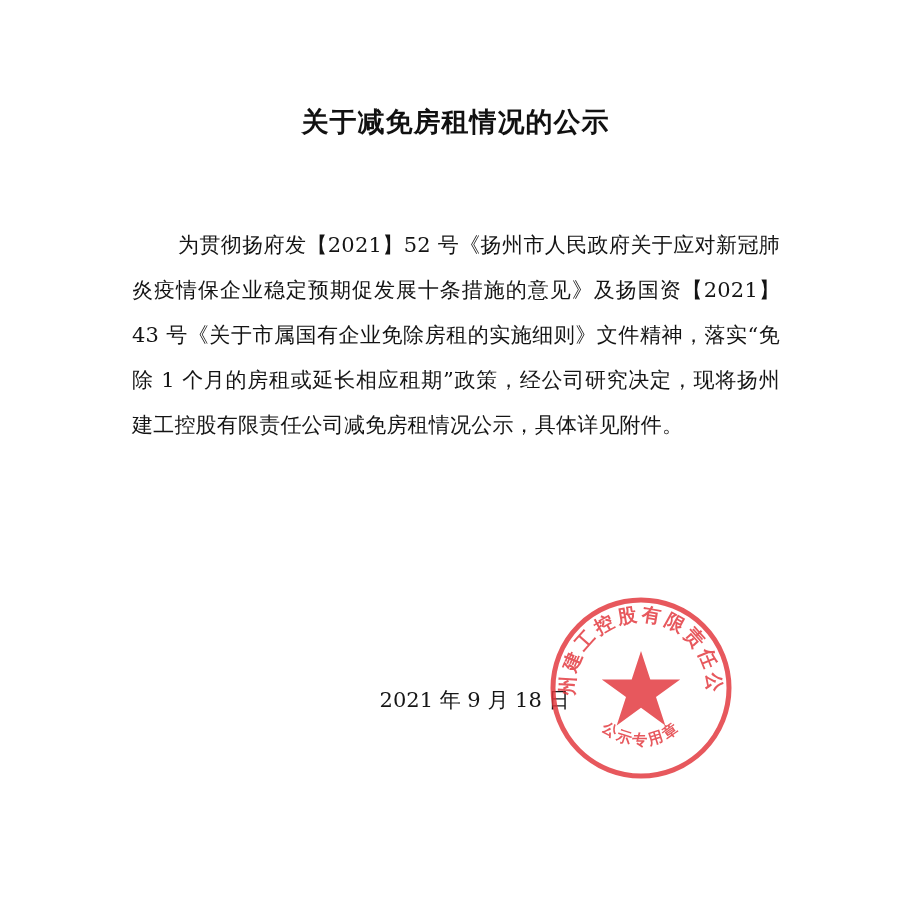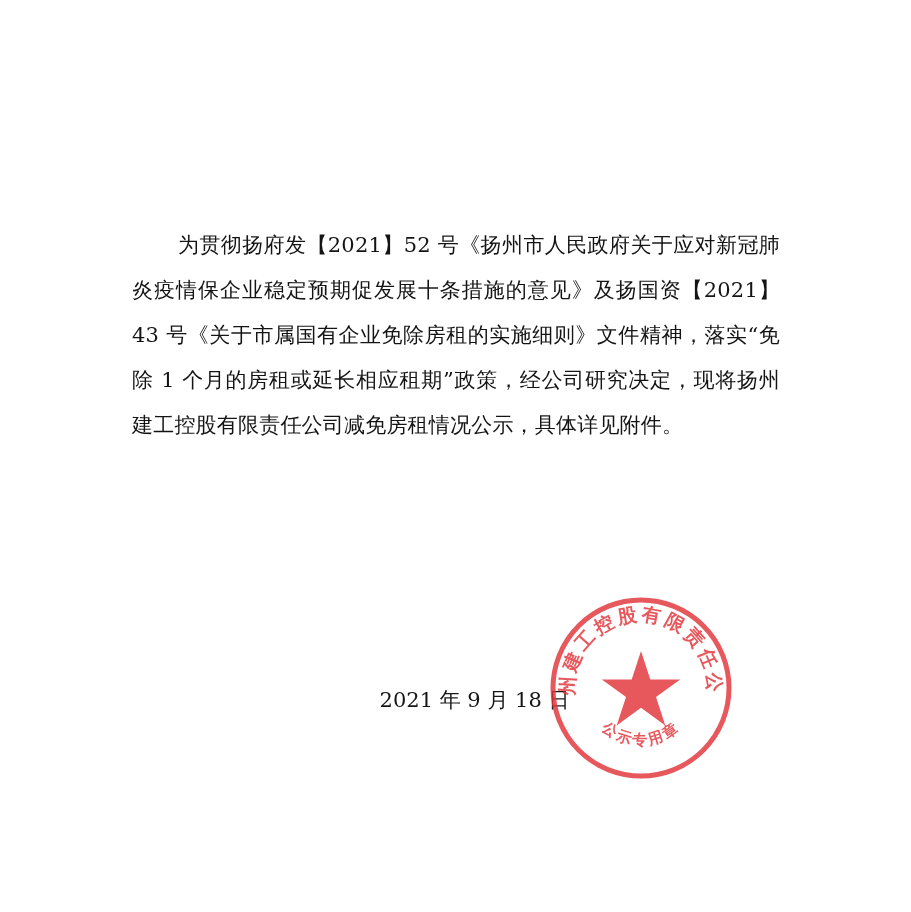--- a/index.html
+++ b/index.html
@@ -97,20 +97,21 @@
     fill: #e2343a;
     font-family: "DejaVu Serif", "Liberation Serif", serif;
     font-weight: bold;
   }
 </style>
 </head>
 <body>
 
 <div class="page">
 
+  <div class="doc-title">关于减免房租情况的公示</div>
 
   <div class="body-block">
     <p class="body-para">为贯彻扬府发【2021】52 号《扬州市人民政府关于应对新冠肺炎疫情保企业稳定预期促发展十条措施的意见》及扬国资【2021】43 号《关于市属国有企业免除房租的实施细则》文件精神，落实“免除 1 个月的房租或延长相应租期”政策，经公司研究决定，现将扬州建工控股有限责任公司减免房租情况公示，具体详见附件。</p>
   </div>
 
   <div class="sign-date">
     <span>2021 年 9 月 18 日</span>
   </div>
 
   <div class="seal">

